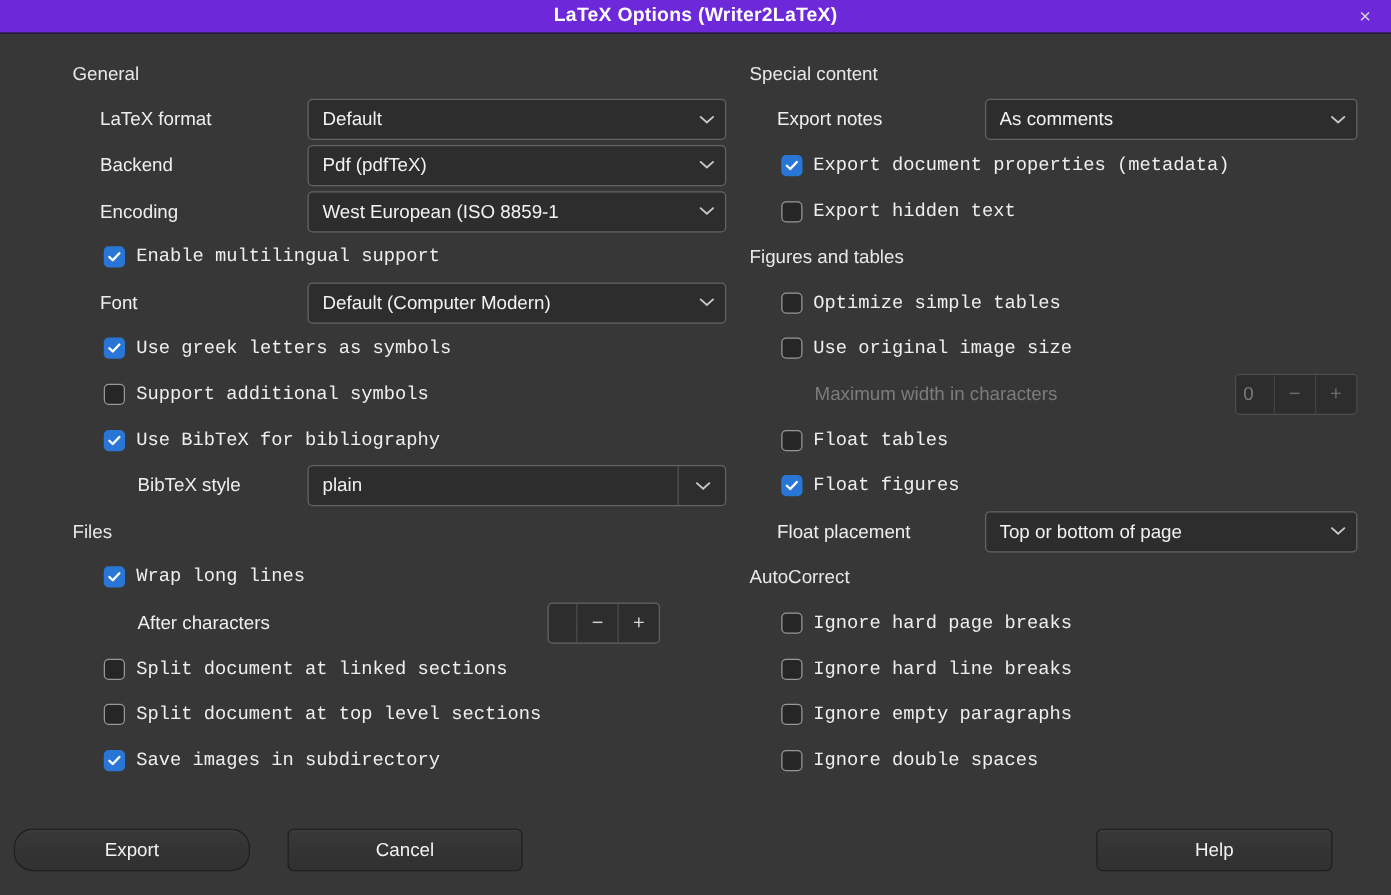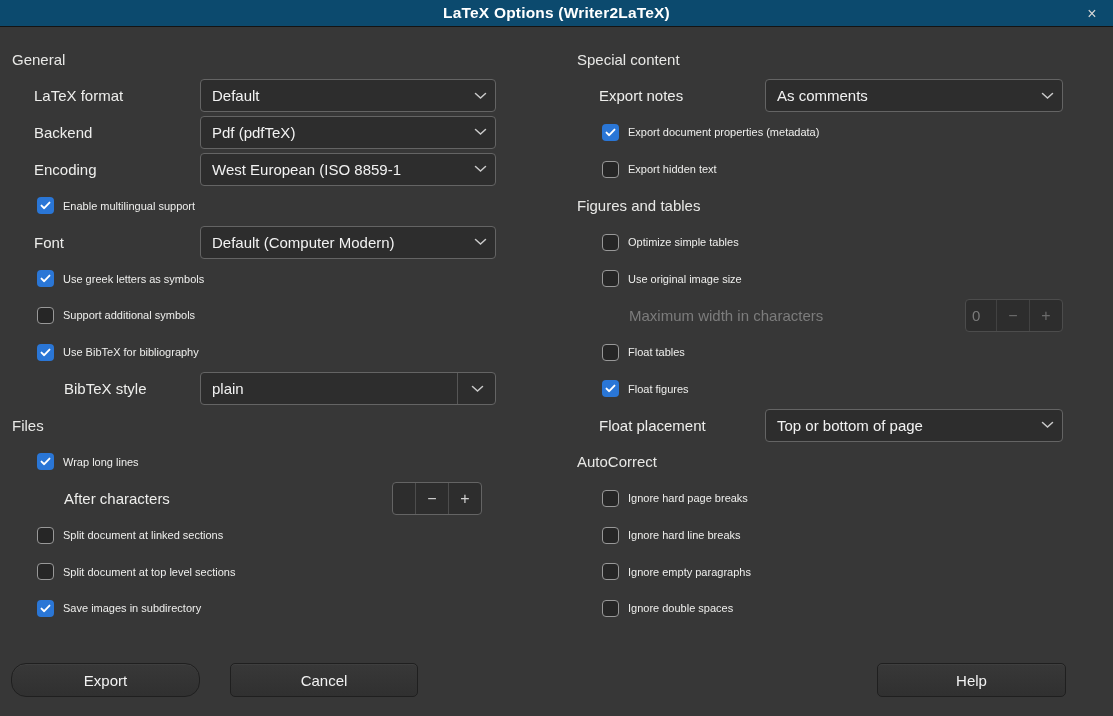--- a/index.html
+++ b/index.html
@@ -5,61 +5,61 @@
   * { margin:0; padding:0; box-sizing:border-box; }
   html,body { width:1113px; height:716px; }
   body {
     background:#373737;
     font-family:"Liberation Sans","DejaVu Sans",sans-serif;
     color:#eeeeec;
     overflow:hidden;
     position:relative;
   }
   .titlebar {
-    height:27px; background:#0c4a6e; border-bottom:1px solid #141414;
+    height:27px; background:#6d28d9; border-bottom:1px solid #141414;
     display:flex; align-items:center; justify-content:center; position:relative;
   }
   .title { font-size:15.5px; font-weight:bold; color:#ffffff; letter-spacing:.2px; }
   .close {
     position:absolute; right:8px; top:0; height:27px; width:26px;
     display:flex; align-items:center; justify-content:center;
     color:#d6d6d6; font-size:16px; cursor:default;
   }
-  .content { display:flex; padding-top:14px; }
+  .content { display:flex; padding-top:14px;margin-left:46px; }
   .col { height:586px; }
   .col.left  { width:565px; padding-left:12px; }
   .col.right { width:548px; padding-left:12px; }
   .row { height:36.6px; display:flex; align-items:center; position:relative; }
   .header { font-size:15px; color:#e8e8e6; }
   .flabel { width:188px; flex:none; }
   .flabel .label { padding-left:22px; display:block; font-size:15px; white-space:nowrap; }
   .flabel .label.sub { padding-left:52px; }
   .label.disabled { color:#7c7c7c; }
   .combo {
     height:33px; background:#2d2d2d; border:1px solid #646464; border-radius:4px;
     display:flex; align-items:center; padding:0 8px 0 11px; overflow:hidden;
   }
-  .combo.w-left { width:296px;gap:29px; }
+  .combo.w-left { width:335px;gap:29px; }
   .combo.w-right { width:298px; }
   .combo .value { flex:1; font-size:15px; color:#f2f2f2; white-space:nowrap; overflow:hidden; }
   .combo .chevron { flex:none; display:flex; align-items:center; margin-left:6px; }
   .combo.entry { padding-right:4px; }
   .combo.entry .cbtn {
     flex:none; width:34px; height:100%; border-left:1px solid #565656;
     display:flex; align-items:center; justify-content:center;
   }
   .chk-row { padding-left:25px; }
   .checkbox {
     width:17px; height:17px; border-radius:4px; flex:none; margin-right:9px;
     display:flex; align-items:center; justify-content:center;
   }
   .checkbox.checked { background:#2a76d6; }
   .checkbox:not(.checked) { background:#262626; border:1.5px solid #989898; }
   .checkbox:not(.checked) svg { display:none; }
-  .chk-label { font-size:11px; white-space:nowrap; }
+  .chk-label { font-size:15px; white-space:nowrap;font-family:Liberation Mono, monospace; }
   .spin {
     position:absolute; top:2px; height:33px; background:#2d2d2d;
     border:1px solid #646464; border-radius:4px; display:flex; overflow:hidden;
   }
   .spin.left-pos  { left:380px; width:90px;padding-left:15px; }
   .spin.right-pos { left:388px; width:98px; }
   .spin .val {
     flex:1; display:flex; align-items:center; padding-left:6px;
     font-size:15px; color:#f2f2f2; overflow:hidden; white-space:nowrap;
   }

